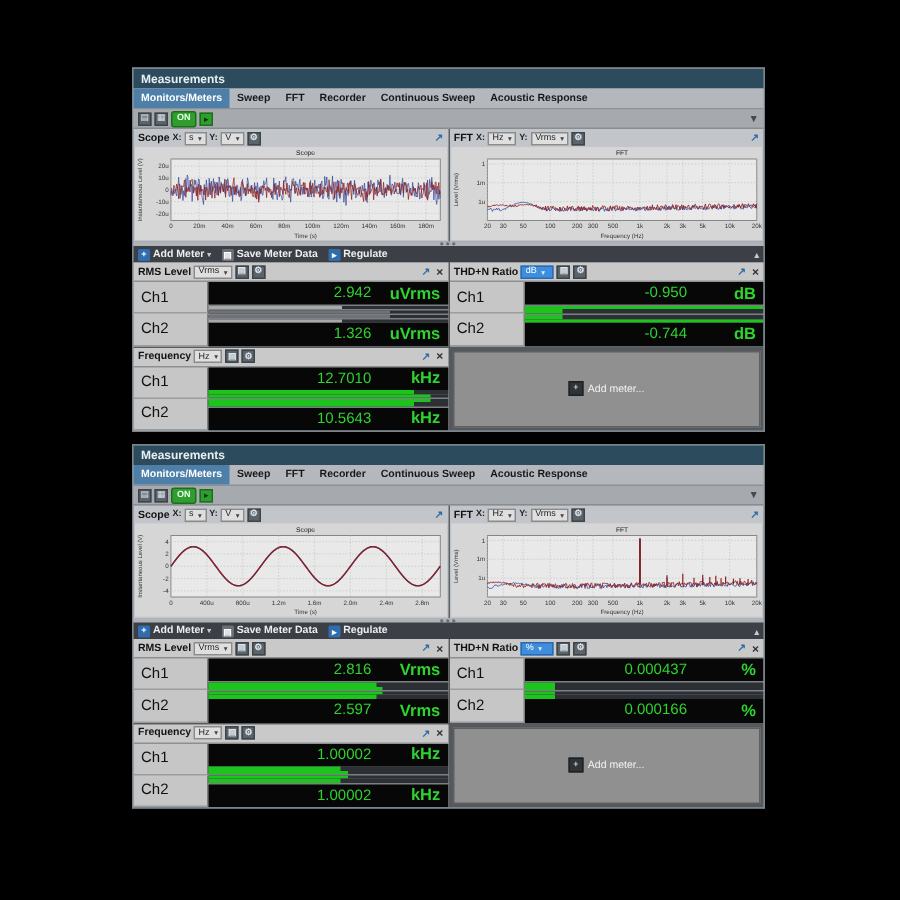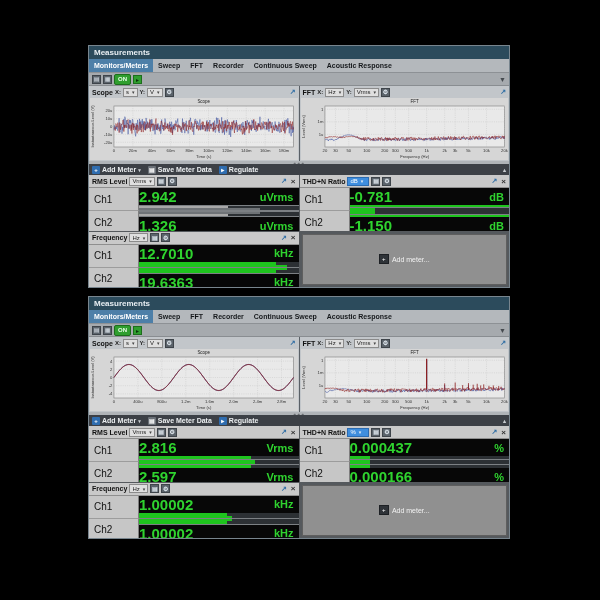--- a/index.html
+++ b/index.html
@@ -52,21 +52,21 @@
   .meter-panel{background:#b2b2b2;display:flex;flex-direction:column;min-height:0;overflow:hidden;}
   .meter-header{height:12px;flex:none;background:#c9c9c9;display:flex;align-items:center;gap:2px;
                 padding:0 3px;font-size:7px;font-weight:bold;color:#111;border-bottom:1px solid #8f8f8f;}
   .meter-grid{flex:1;display:grid;grid-template-columns:50px 1fr;grid-template-rows:1fr 6px 6px 1fr;
               background:#7c8084;min-height:0;}
   .ch-cell{grid-row:span 2;background:#c6c6c6;border-right:1px solid #7e7e7e;border-bottom:1px solid #9c9c9c;
            display:flex;align-items:center;font-size:10px;color:#111;gap:36px;}
   .ch-cell .nm{flex:1;padding-left:5px;}
   .ch-cell .ar{font-size:7px;color:#222;padding-right:4px;}
   .display{background:#070707;display:flex;align-items:center;min-width:0;}
-  .value{flex:1;text-align:left;font-size:15px;font-weight:bold;color:#2fd32f;white-space:nowrap;}
+  .value{flex:1;text-align:right;font-size:10px;font-weight:normal;color:#2fd32f;white-space:nowrap;}
   .unit{width:46px;flex:none;text-align:right;font-size:11px;font-weight:bold;color:#2fd32f;padding-right:5px;}
   .bars{display:flex;flex-direction:column;justify-content:space-evenly;min-width:0;}
   .bar-track{position:relative;background:#2c3034;width:100%;}
   .bar-fill{position:absolute;left:0;top:0;bottom:0;}
   .add-cell{background:#909090;border:1px solid #5f5f5f;margin:2px;display:flex;align-items:center;
             justify-content:center;gap:3px;color:#f2f2f2;font-size:7px;}
   .add-plus{width:8px;height:8px;background:#2f3338;color:#fff;font-size:6px;display:inline-flex;
             align-items:center;justify-content:center;border:1px solid #1d2024;}
 </style>
 </head>
@@ -292,21 +292,21 @@
           <span class="mini">⚙</span>
           <span class="exp">↗</span>
           <span class="closex">×</span>
         </div>
         <div class="meter-grid">
           <div class="ch-cell">
               <span class="nm">Ch1</span>
               <span class="ar">▾</span>
             </div>
           <div class="display">
-              <span class="value">-0.781</span>
+              <span class="value">-0.950</span>
               <span class="unit">dB</span>
             </div>
           <div class="bars">
               <div class="bar-track" style="height: 2px;">
                 <div class="bar-fill" style="width: 100%; background: rgb(30, 196, 30);"></div>
               </div>
               <div class="bar-track" style="height: 3px;">
                 <div class="bar-fill" style="width: 16%; background: rgb(30, 196, 30);"></div>
               </div>
             </div>
@@ -316,21 +316,21 @@
             </div>
           <div class="bars">
               <div class="bar-track" style="height: 3px;">
                 <div class="bar-fill" style="width: 16%; background: rgb(30, 196, 30);"></div>
               </div>
               <div class="bar-track" style="height: 2px;">
                 <div class="bar-fill" style="width: 100%; background: rgb(30, 196, 30);"></div>
               </div>
             </div>
           <div class="display">
-              <span class="value">-1.150</span>
+              <span class="value">-0.744</span>
               <span class="unit">dB</span>
             </div>
         </div>
       </div>
 
       <div class="meter-panel">
         <div class="meter-header">
           <span>Frequency</span>
           <span class="dd">
               <span>Hz</span>
@@ -364,21 +364,21 @@
             </div>
           <div class="bars">
               <div class="bar-track" style="height: 2px;">
                 <div class="bar-fill" style="width: 93%; background: rgb(30, 196, 30);"></div>
               </div>
               <div class="bar-track" style="height: 3px;">
                 <div class="bar-fill" style="width: 86%; background: rgb(30, 196, 30);"></div>
               </div>
             </div>
           <div class="display">
-              <span class="value">19.6363</span>
+              <span class="value">10.5643</span>
               <span class="unit">kHz</span>
             </div>
         </div>
       </div>
 
       <div class="add-cell">
         <span class="add-plus">+</span>
         <span>Add meter...</span>
       </div>
 

